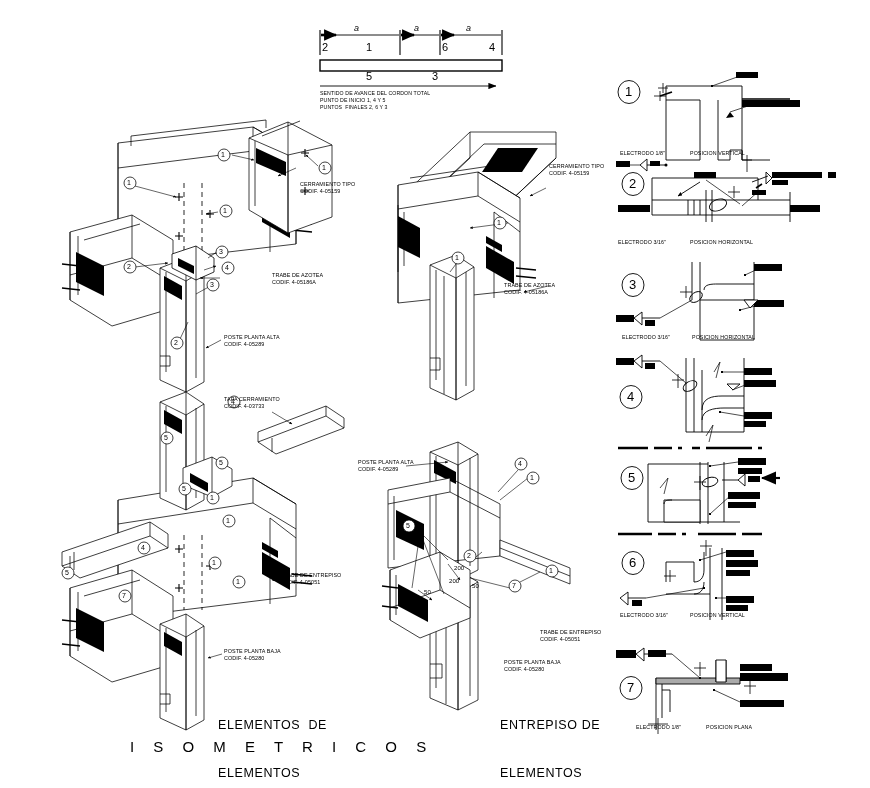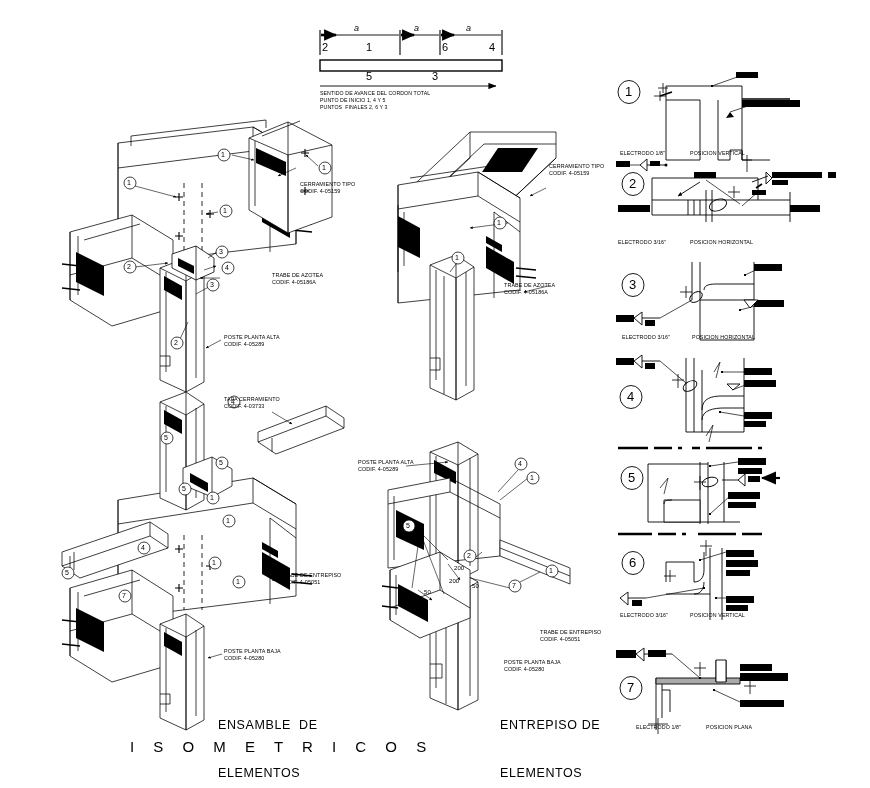--- a/index.html
+++ b/index.html
@@ -667,21 +667,21 @@
   <div class="lbl lbl-cap" style="left:622px; top:334px;">ELECTRODO 3/16"</div>
   <div class="lbl lbl-cap" style="left:692px; top:334px;">POSICION HORIZONTAL</div>
 
   <div class="lbl lbl-cap" style="left:620px; top:612px;">ELECTRODO 3/16"</div>
   <div class="lbl lbl-cap" style="left:690px; top:612px;">POSICION VERTICAL</div>
 
   <div class="lbl lbl-cap" style="left:636px; top:724px;">ELECTRODO 1/8"</div>
   <div class="lbl lbl-cap" style="left:706px; top:724px;">POSICION PLANA</div>
 
   <div class="lbl title-iso" style="left:218px; top:685px;">
-    <div>ENSAMBLE  DE</div>
+    <div>ELEMENTOS  DE</div>
     <div>ELEMENTOS</div>
   </div>
 
   <div class="lbl title-iso" style="left:500px; top:685px;">
     <div>ENTREPISO DE</div>
     <div>ELEMENTOS</div>
   </div>
 
   <div class="lbl title-main" style="left:130px; top:738px;">I S O M E T R I C O S</div>
 

